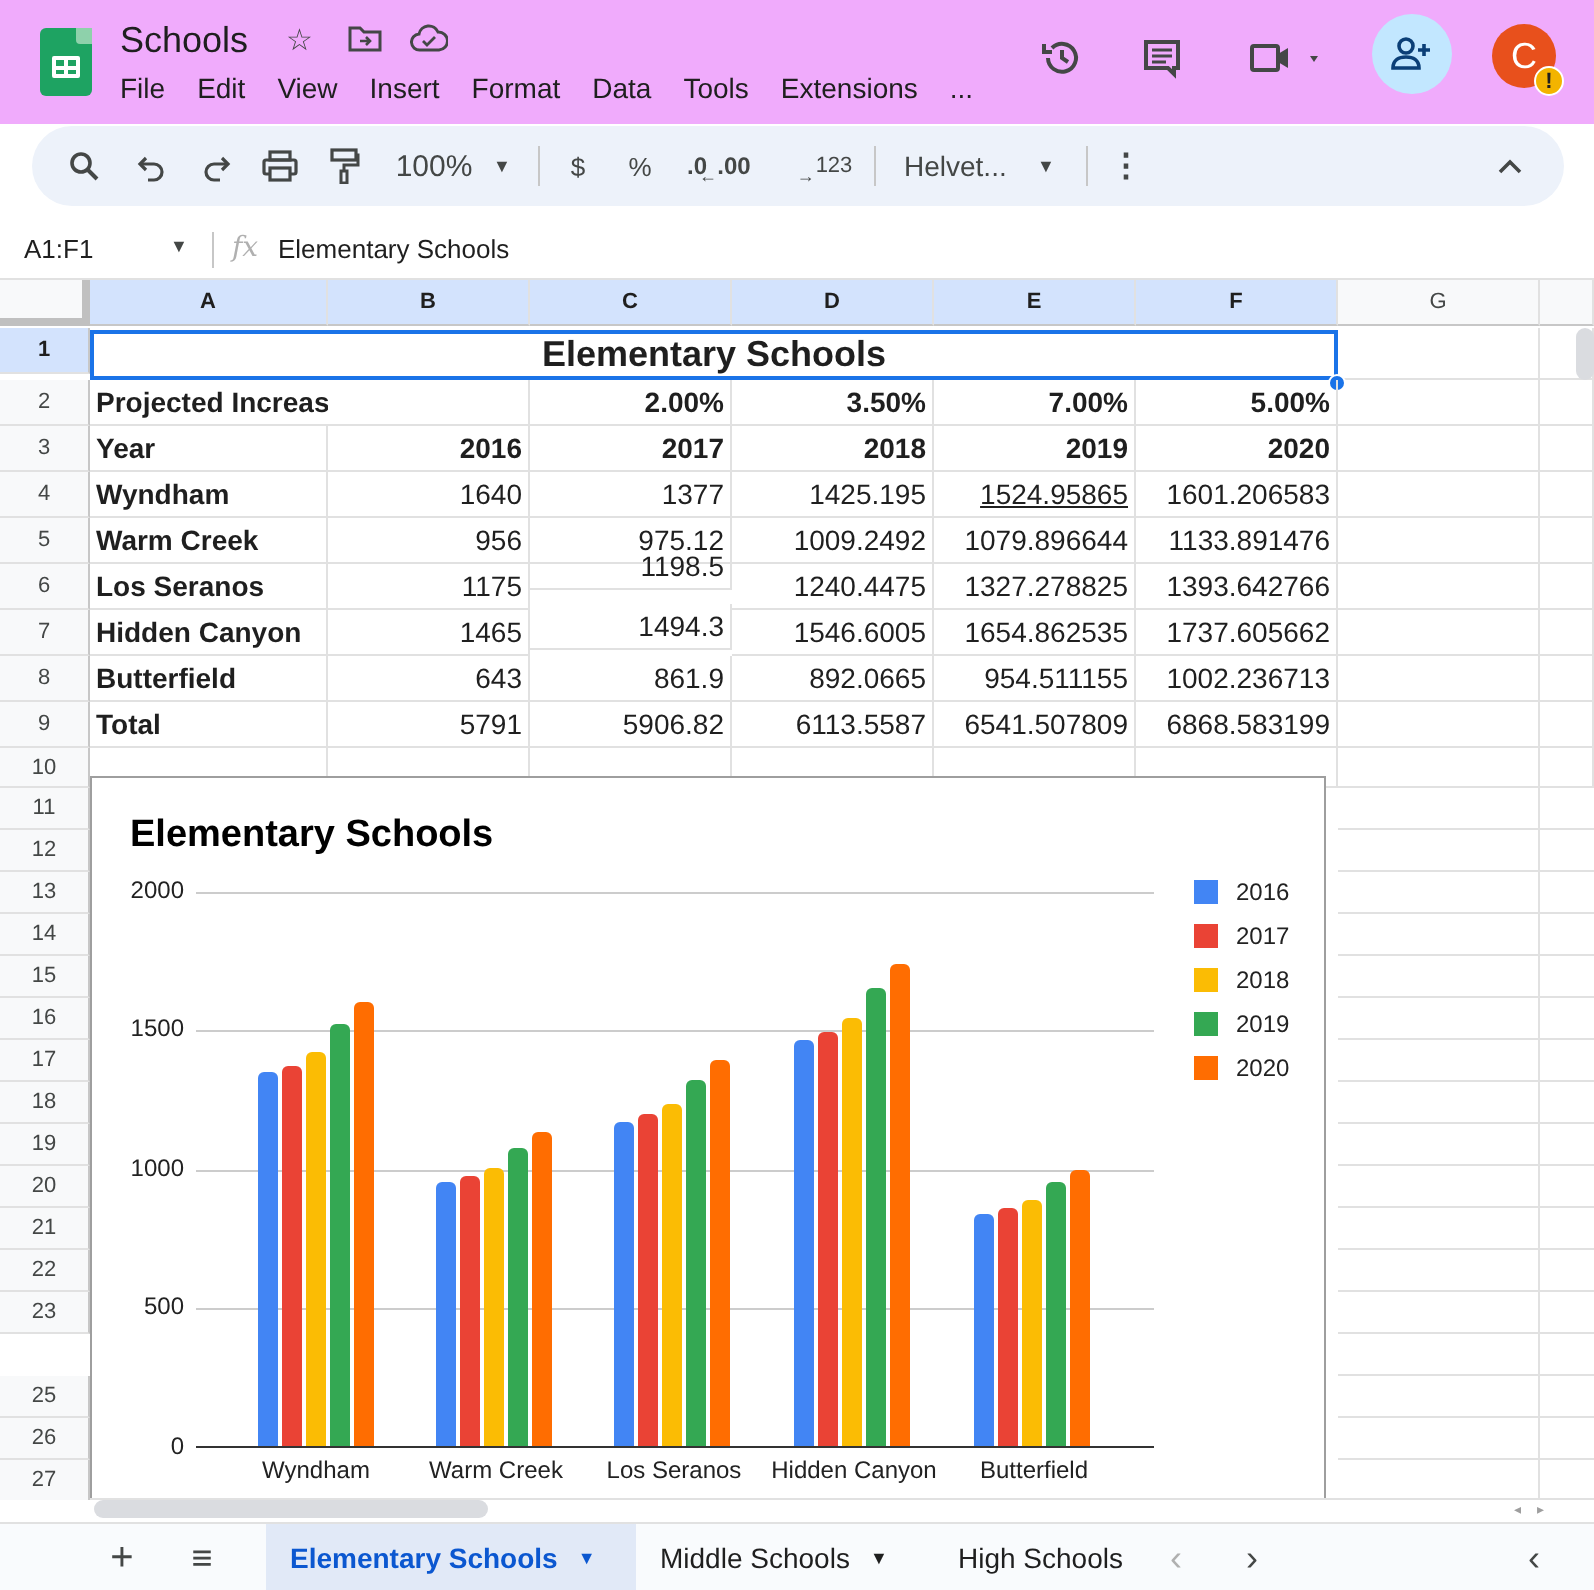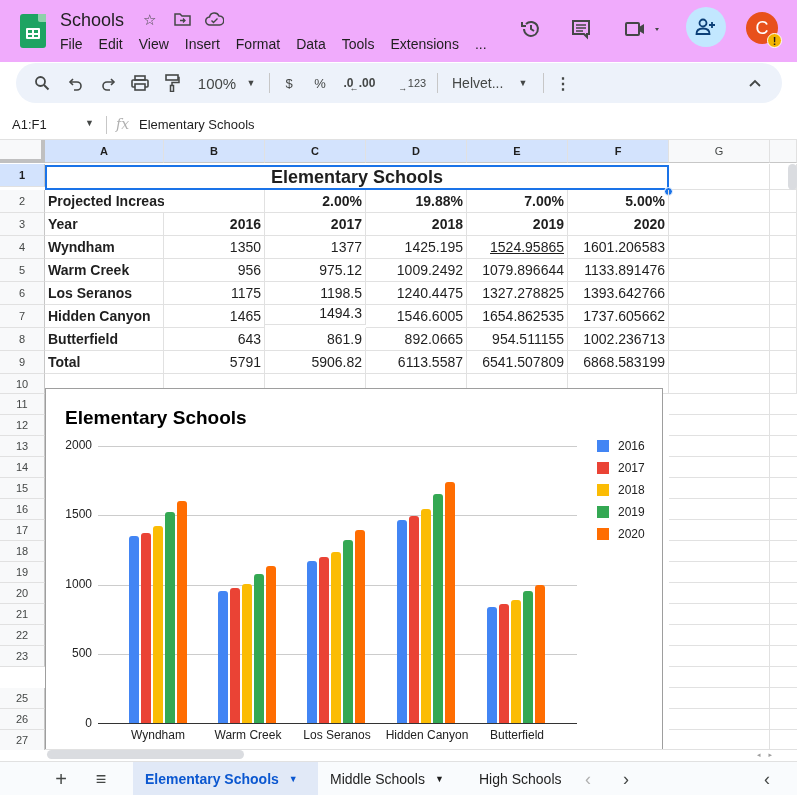--- a/index.html
+++ b/index.html
@@ -236,56 +236,56 @@
 
   <div class="cell" style="left:669px;top:24px;width:101px;height:26px;"></div>
   <div class="cell" style="left:770px;top:24px;width:27px;height:26px;"></div>
 
   <div class="merged-title">Elementary Schools</div>
   <div class="sel-handle"></div>
 
   <div class="cell b" style="left:45px;top:50px;width:119px;border-right:none;">Projected Increase</div>
   <div class="cell b r" style="left:164px;top:50px;width:101px;"></div>
   <div class="cell b r" style="left:265px;top:50px;width:101px;">2.00%</div>
-  <div class="cell b r" style="left:366px;top:50px;width:101px;">19.88%</div>
+  <div class="cell b r" style="left:366px;top:50px;width:101px;">3.50%</div>
   <div class="cell b r" style="left:467px;top:50px;width:101px;">7.00%</div>
   <div class="cell b r" style="left:568px;top:50px;width:101px;">5.00%</div>
   <div class="cell" style="left:669px;top:50px;width:101px;"></div>
   <div class="cell" style="left:770px;top:50px;width:27px;"></div>
 
   <div class="cell b" style="left:45px;top:73px;width:119px;">Year</div>
   <div class="cell b r" style="left:164px;top:73px;width:101px;">2016</div>
   <div class="cell b r" style="left:265px;top:73px;width:101px;">2017</div>
   <div class="cell b r" style="left:366px;top:73px;width:101px;">2018</div>
   <div class="cell b r" style="left:467px;top:73px;width:101px;">2019</div>
   <div class="cell b r" style="left:568px;top:73px;width:101px;">2020</div>
   <div class="cell" style="left:669px;top:73px;width:101px;"></div>
   <div class="cell" style="left:770px;top:73px;width:27px;"></div>
 
   <div class="cell b" style="left:45px;top:96px;width:119px;">Wyndham</div>
-  <div class="cell r" style="left:164px;top:96px;width:101px;">1350</div>
+  <div class="cell r" style="left:164px;top:96px;width:101px;">1640</div>
   <div class="cell r" style="left:265px;top:96px;width:101px;">1377</div>
   <div class="cell r" style="left:366px;top:96px;width:101px;">1425.195</div>
   <div class="cell r" style="left:467px;top:96px;width:101px;text-decoration:underline;">1524.95865</div>
   <div class="cell r" style="left:568px;top:96px;width:101px;">1601.206583</div>
   <div class="cell" style="left:669px;top:96px;width:101px;"></div>
   <div class="cell" style="left:770px;top:96px;width:27px;"></div>
 
   <div class="cell b" style="left:45px;top:119px;width:119px;">Warm Creek</div>
   <div class="cell r" style="left:164px;top:119px;width:101px;">956</div>
   <div class="cell r" style="left:265px;top:119px;width:101px;">975.12</div>
   <div class="cell r" style="left:366px;top:119px;width:101px;">1009.2492</div>
   <div class="cell r" style="left:467px;top:119px;width:101px;">1079.896644</div>
   <div class="cell r" style="left:568px;top:119px;width:101px;">1133.891476</div>
   <div class="cell" style="left:669px;top:119px;width:101px;"></div>
   <div class="cell" style="left:770px;top:119px;width:27px;"></div>
 
   <div class="cell b" style="left:45px;top:142px;width:119px;">Los Seranos</div>
   <div class="cell r" style="left:164px;top:142px;width:101px;">1175</div>
-  <div class="cell r" style="left:265px;top:142px;width:101px;">1198.5</div>
+  <div class="cell r" style="left:265px;top:132px;width:101px;">1198.5</div>
   <div class="cell r" style="left:366px;top:142px;width:101px;">1240.4475</div>
   <div class="cell r" style="left:467px;top:142px;width:101px;">1327.278825</div>
   <div class="cell r" style="left:568px;top:142px;width:101px;">1393.642766</div>
   <div class="cell" style="left:669px;top:142px;width:101px;"></div>
   <div class="cell" style="left:770px;top:142px;width:27px;"></div>
 
   <div class="cell b" style="left:45px;top:165px;width:119px;">Hidden Canyon</div>
   <div class="cell r" style="left:164px;top:165px;width:101px;">1465</div>
   <div class="cell r" style="left:265px;top:162px;width:101px;">1494.3</div>
   <div class="cell r" style="left:366px;top:165px;width:101px;">1546.6005</div>

